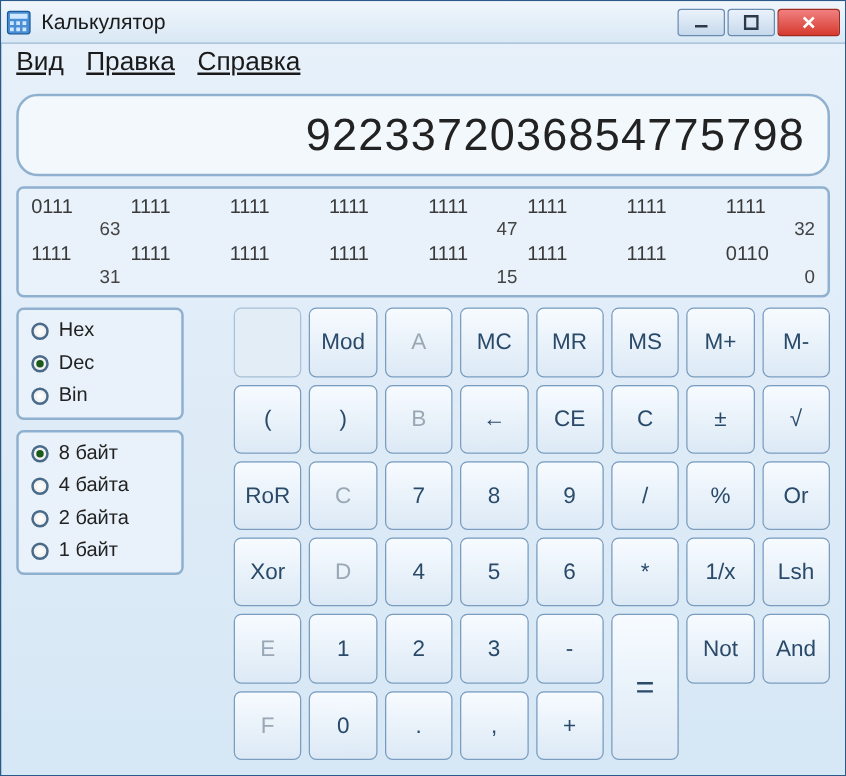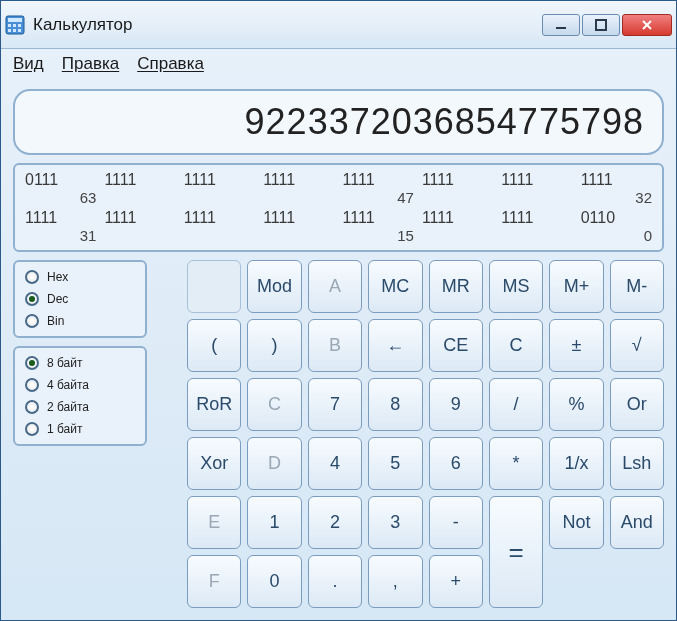--- a/index.html
+++ b/index.html
@@ -1,46 +1,46 @@
 <!DOCTYPE html>
 <html><head>
 <meta charset="utf-8">
 <style>
 * { box-sizing: border-box; margin: 0; padding: 0; font-family: 'Segoe UI', Tahoma, sans-serif; }
 body { width: 677px; height: 621px; background: #d2e5f4; overflow: hidden; }
 
 .window { width: 677px; height: 621px; border: 1px solid #2b5a8a; background: linear-gradient(#e8f1fa, #d6e7f5); display: flex; flex-direction: column; }
 
-.titlebar { height: 48px; background: linear-gradient(#f0f6fc, #d9e8f5); display: flex; align-items: center; padding: 0 4px; border-bottom: 1px solid #9bb8d3; }
+.titlebar { height: 34px; background: linear-gradient(#f0f6fc, #d9e8f5); display: flex; align-items: center; padding: 0 4px; border-bottom: 1px solid #9bb8d3; }
 .titlebar .app-icon { width: 20px; height: 20px; margin-right: 8px; }
 .titlebar .title { font-size: 17px; color: #1a1a1a; flex: 1; }
 .win-btns { display: flex; gap: 0; }
 .win-btn { width: 38px; height: 22px; border: 1px solid #6a8bb0; border-radius: 3px; display: flex; align-items: center; justify-content: center; font-size: 14px; font-weight: bold; margin-left: 2px; }
 .win-min { background: linear-gradient(#eaf2fb,#c6d9ec); color: #2a3a4a; }
 .win-max { background: linear-gradient(#eaf2fb,#c6d9ec); color: #2a3a4a; }
 .win-close { width: 50px; background: linear-gradient(#f08080,#d63a2e); color: #fff; border-color:#a02a20; }
 
-.menubar { height: 30px; display: flex; align-items: center; padding: 0 12px; gap: 18px; font-size: 17px; color: #1a1a1a; }
+.menubar { height: 30px; display: flex; align-items: center; padding: 0 12px; gap: 18px; font-size: 21px; color: #1a1a1a; }
 .menubar span { text-decoration: underline; text-decoration-color: #1a1a1a; text-underline-offset: 2px; cursor: default; }
 
 .client { flex: 1; padding: 10px 12px 12px 12px; display: flex; flex-direction: column; gap: 8px; }
 
 .display-panel { border: 2px solid #8fb0cf; border-radius: 17px; background: #f3f8fd; padding: 10px 18px; }
 .display-value { text-align: right; font-size: 36px; letter-spacing: 1px; color: #222; font-weight: 400; white-space: nowrap; overflow: hidden; }
 
 .bits-panel { border: 2px solid #8fb0cf; border-radius: 6px; background: #e9f2fa; padding: 6px 10px 4px 10px; font-size: 16px; color: #3a3a3a; line-height: 1.15; }
 .bit-row { display: grid; grid-template-columns: repeat(8, 1fr); gap: 8px; }
 .bit-grp { text-align: left; font-family: 'Segoe UI', sans-serif; }
 .bit-idx { display: grid; grid-template-columns: repeat(8, 1fr); gap: 8px; font-size: 15px; color: #444; margin-bottom: 2px; }
 .bit-idx span { text-align: right; }
 .bit-idx .r { text-align: right; }
 
 .lower { display: flex; gap: 8px; flex: 1; }
 .left-col { width: 134px; display: flex; flex-direction: column; gap: 8px; }
-.radio-panel { border: 2px solid #8fb0cf; border-radius: 6px; background: #e9f2fa; padding: 8px 10px; display: flex; flex-direction: column; gap: 8px; font-size: 12px; color: #222; }
+.radio-panel { border: 2px solid #8fb0cf; border-radius: 6px; background: #e9f2fa; padding: 8px 10px; display: flex; flex-direction: column; gap: 8px; font-size: 16px; color: #222; }
 .radio-row { display: flex; align-items: center; gap: 8px; }
 .radio { width: 14px; height: 14px; border: 2px solid #4a6a8a; border-radius: 50%; background: radial-gradient(#fff,#e8e8e8); display: inline-flex; align-items: center; justify-content: center; }
 .radio.checked::after { content: ''; width: 6px; height: 6px; background: #1a5a1a; border-radius: 50%; }
 
 .keypad { flex: 1; display: grid; grid-template-columns: repeat(8, 1fr); grid-template-rows: repeat(6, 1fr); gap: 6px; padding-left: 32px; }
 .key { border: 1px solid #7a9dbf; border-radius: 6px; background: linear-gradient(#f7fbff, #dce9f5); display: flex; align-items: center; justify-content: center; font-size: 18px; color: #2a4a6a; cursor: default; }
 .key.empty { background: #e3edf6; border-color:#a8c0d8; }
 .key.highlight { background: linear-gradient(#fff8dc,#ffe28a); border: 2px solid #f0a020; color: #5a4a10; }
 .key.equals { grid-row: span 2; font-size: 26px; }
 .key.disabled { color: #9aa8b6; }

